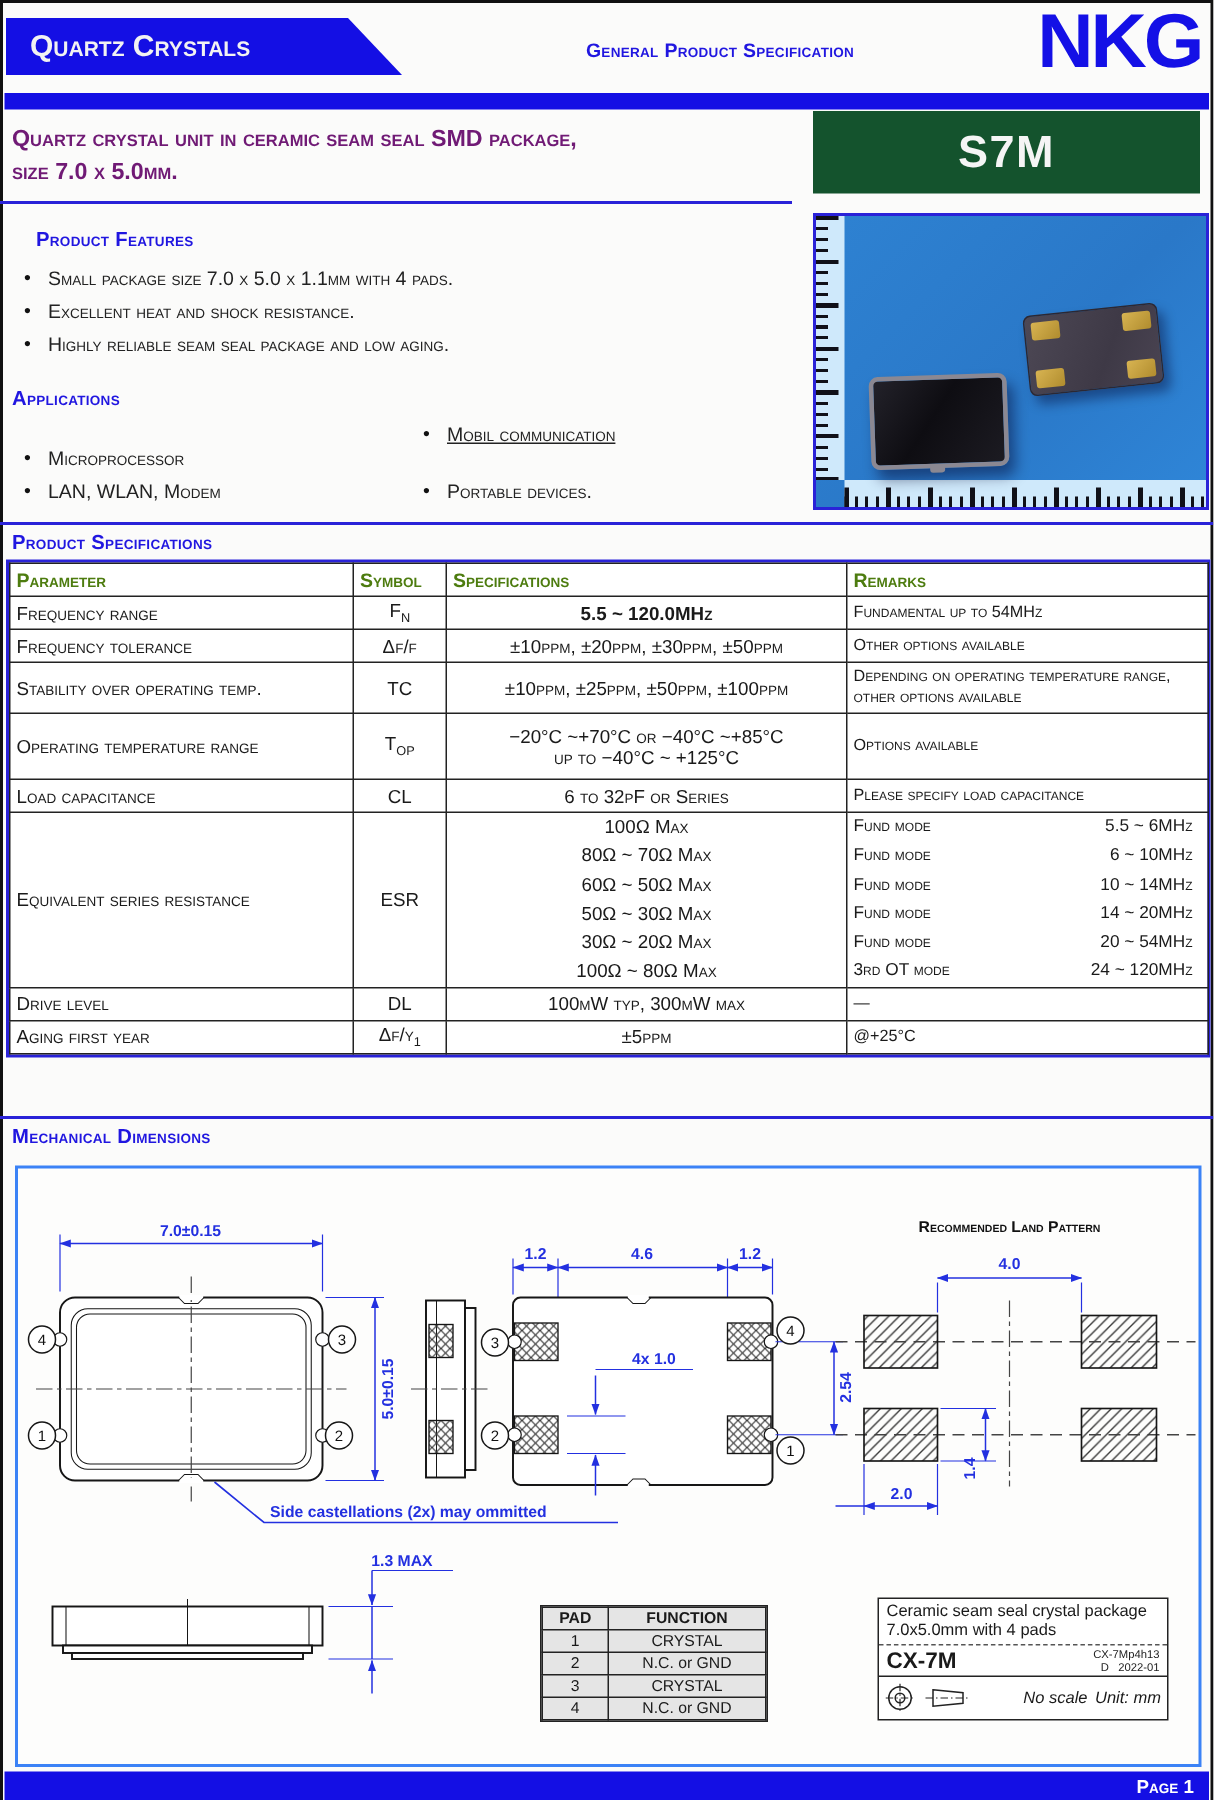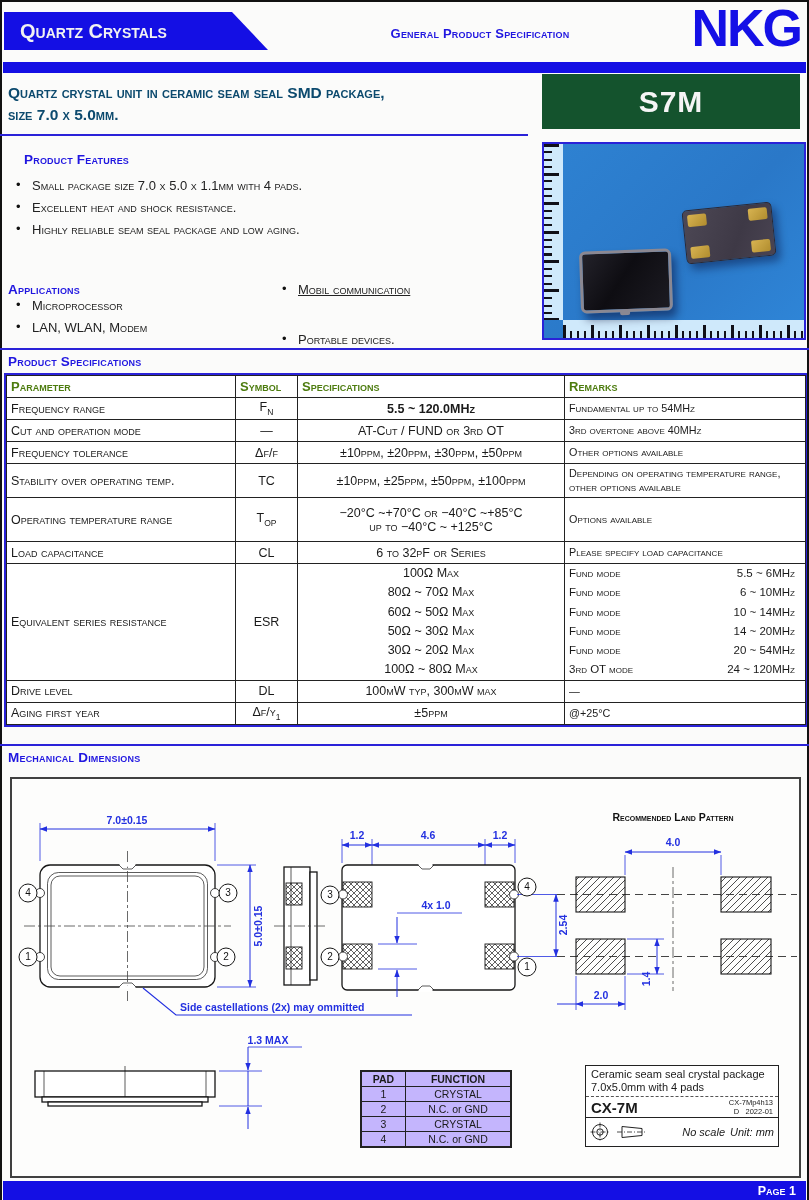--- a/index.html
+++ b/index.html
@@ -8,21 +8,21 @@
         border-top:2px solid #111;box-shadow:inset 2px 0 0 #111, inset -2px 0 0 #111;}
   .sc{font-variant:small-caps;}
   .abs{position:absolute;}
   
   .banner{left:4px;top:10px;width:264px;height:38px;background:#140fe4;
           clip-path:polygon(0 0,calc(100% - 36px) 0,100% 100%,0 100%);
           color:#f2f2f2;font-size:20px;font-weight:bold;line-height:38px;padding-left:16px;box-sizing:border-box;}
   .doctype{left:340px;top:24px;width:280px;text-align:center;font-size:13px;font-weight:bold;color:#2016e0;letter-spacing:.2px;}
   .logo{right:8px;top:-4px;font-size:52px;font-weight:800;color:#1410e6;letter-spacing:-2px;transform:scaleY(.98);}
   .topbar{left:3px;top:60px;width:803px;height:11px;background:#140fe4;}
-  .title{left:8px;top:80px;width:525px;font-size:15.5px;font-weight:bold;line-height:22px;color:#0c4a6e;}
+  .title{left:8px;top:80px;width:525px;font-size:15.5px;font-weight:bold;line-height:22px;color:#701a75;}
   .model-box{left:542px;top:72px;width:258px;height:55px;background:#14532d;color:#f5f5f5;
              font-size:30px;font-weight:bold;text-align:center;line-height:55px;letter-spacing:1px;}
   .hr-blue{height:2px;background:#2a22d8;}
   .h-section{font-size:13.5px;font-weight:bold;color:#2016e0;letter-spacing:.2px;}
   .bullet{position:absolute;font-size:13px;color:#222;}
   .bullet::before{content:"•";position:absolute;left:-16px;top:-1px;font-size:13px;color:#111;}
   
   .photo{left:542px;top:140px;width:264px;height:198px;border:2px solid #2a22d8;box-sizing:border-box;
          background:linear-gradient(135deg,#2e82d2 0%,#2a78c8 55%,#2f86d8 100%);overflow:hidden;}
   .ruler-v{position:absolute;left:0;top:0;bottom:18px;width:19px;background:#cfe9fb;
@@ -47,33 +47,33 @@
   table.spec th,table.spec td{border:1px solid #222;padding:0 4px;overflow:hidden;}
   table.spec th{color:#4d7c0f;font-size:13px;text-align:left;}
   td.pcol{font-size:12.5px;text-align:left;}
   td.ccol{font-size:12.5px;text-align:center;}
   td.rcol{font-size:10.8px;text-align:left;line-height:1.25;}
   .bspec{font-weight:bold;font-size:13px;}
   sub.ss{font-size:8.5px;}
   .esr-line{line-height:19.3px;font-size:12.5px;}
   .jrow{display:flex;justify-content:space-between;line-height:19.3px;font-size:11.5px;padding-right:6px;}
   
-  .mech-box{left:10px;top:775px;width:787px;height:397px;border:2px solid #404040;background:#fdfdfc;box-sizing:content-box;}
+  .mech-box{left:10px;top:775px;width:787px;height:397px;border:2px solid #3b82f6;background:#fdfdfc;box-sizing:content-box;}
   svg text.dim{font-family:"Liberation Sans",sans-serif;font-size:10.5px;font-weight:bold;fill:#2330e0;}
   svg text.note{font-family:"Liberation Sans",sans-serif;font-size:10.5px;font-weight:bold;fill:#2330e0;}
   svg text.padnum{font-family:"Liberation Sans",sans-serif;font-size:10px;fill:#111;}
   svg text.lpt{font-family:"Liberation Sans",sans-serif;font-size:10.5px;font-weight:600;fill:#111;font-variant:small-caps;}
   svg .ext{stroke:#2330e0;stroke-width:.8;fill:none;}
   svg .diml{stroke:#2330e0;stroke-width:1;fill:none;}
   svg .out{stroke:#161616;stroke-width:1.3;fill:#fff;}
   svg .thin{stroke:#161616;stroke-width:.7;fill:none;}
   svg .cl{stroke:#444;stroke-width:.8;fill:none;stroke-dasharray:11 3 3 3;}
   svg .dash{stroke:#444;stroke-width:1;fill:none;stroke-dasharray:8 5;}
   
-  .padtbl{left:360px;top:1068px;width:150px;border:1.5px solid #222;background:#c4b5fd;}
+  .padtbl{left:360px;top:1068px;width:150px;border:1.5px solid #222;background:#e5e5e5;}
   .padtbl table{border-collapse:collapse;width:100%;table-layout:fixed;}
   .padtbl th,.padtbl td{border:1px solid #222;font-size:10.5px;text-align:center;height:14px;padding:0;}
   .padtbl th{font-weight:bold;}
   
   .tblock{left:585px;top:1063px;width:192px;border:1.5px solid #222;background:#fff;font-size:11px;}
   .tb-sec1{padding:2px 5px;border-bottom:1px dashed #555;line-height:13px;}
   .tb-sec2{display:flex;justify-content:space-between;align-items:center;border-bottom:1px solid #222;padding:1px 5px;}
   .tb-part{font-size:15px;font-weight:bold;}
   .tb-codes{font-size:7.5px;text-align:right;line-height:9px;color:#222;}
   .tb-sec3{display:flex;align-items:center;gap:5px;padding:3px 4px;font-style:italic;}
@@ -95,25 +95,25 @@
     <div>size 7.0 x 5.0mm.</div>
   </div>
   <div class="abs model-box">S7M</div>
   <div class="abs hr-blue" style="left:0;top:132px;width:528px;"></div>
 
   <div class="abs h-section sc" style="left:24px;top:150px;">Product Features</div>
   <div class="bullet sc" style="left:32px;top:176px;">Small  package size 7.0 x 5.0 x 1.1mm with 4 pads.</div>
   <div class="bullet sc" style="left:32px;top:198px;">Excellent heat and shock resistance.</div>
   <div class="bullet sc" style="left:32px;top:220px;">Highly reliable seam seal package and low aging.</div>
 
-  <div class="abs h-section sc" style="left:8px;top:280px;">Applications</div>
+  <div class="abs h-section sc" style="left:8px;top:256px;">Applications</div>
   <div class="bullet sc" style="left:32px;top:296px;">Microprocessor</div>
   <div class="bullet sc" style="left:32px;top:318px;">LAN, WLAN, Modem</div>
   <div class="bullet sc" style="left:298px;top:280px;text-decoration:underline;">Mobil communication</div>
-  <div class="bullet sc" style="left:298px;top:318px;margin-top:12px;">Portable devices.</div>
+  <div class="bullet sc" style="left:298px;top:318px;">Portable devices.</div>
 
   <div class="abs photo">
     <div class="ruler-v"></div>
     <div class="ruler-h"></div>
     <div class="chip-lid"></div>
     <div class="chip-pads">
       <div class="gpad" style="left:4px;top:4px;"></div>
       <div class="gpad" style="right:4px;top:4px;"></div>
       <div class="gpad" style="left:4px;bottom:4px;"></div>
       <div class="gpad" style="right:4px;bottom:4px;"></div>
@@ -138,26 +138,20 @@
           <th>Specifications</th>
           <th>Remarks</th>
         </tr>
       </thead>
       <tbody>
         <tr style="height:22px;">
           <td class="pcol">Frequency range</td>
           <td class="ccol"><span>F</span><sub class="ss">N</sub></td>
           <td class="ccol bspec">5.5 ~ 120.0MHz</td>
           <td class="rcol">Fundamental up to 54MHz</td>
-        </tr>
-        <tr style="height:22px;">
-          <td class="pcol">Cut and operation mode</td>
-          <td class="ccol">—</td>
-          <td class="ccol">AT-Cut / FUND or 3rd OT</td>
-          <td class="rcol">3rd overtone above 40MHz</td>
         </tr>
         <tr style="height:22px;">
           <td class="pcol">Frequency tolerance</td>
           <td class="ccol">Δf/f</td>
           <td class="ccol">±10ppm, ±20ppm, ±30ppm, ±50ppm</td>
           <td class="rcol">Other options available</td>
         </tr>
         <tr style="height:34px;">
           <td class="pcol">Stability over operating temp.</td>
           <td class="ccol">TC</td>

